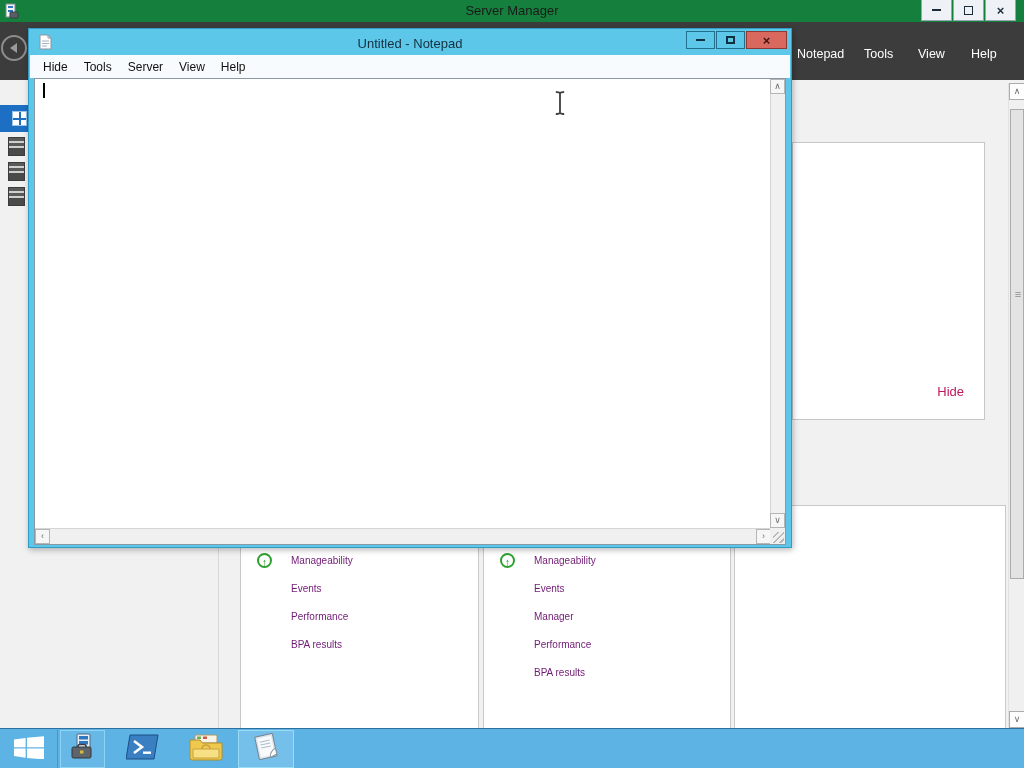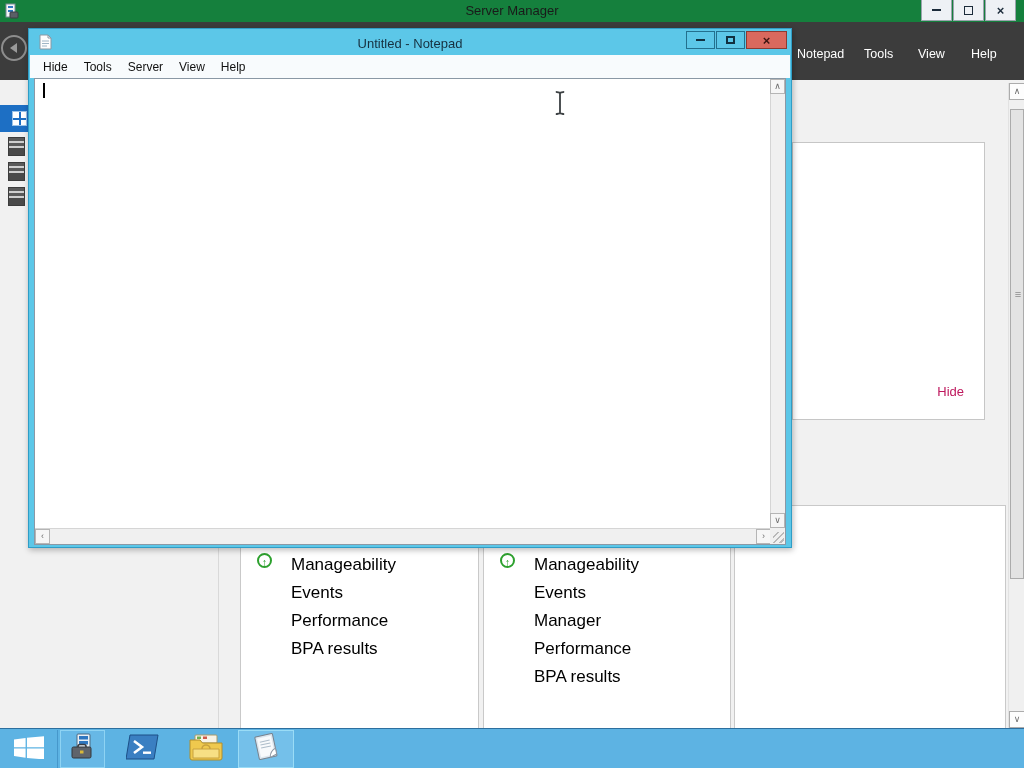--- a/index.html
+++ b/index.html
@@ -45,21 +45,21 @@
   .sbtn { position:absolute; left:0; width:16px; height:17px; background:#fdfdfd; border:1px solid #acacac; color:#6d6d6d;
           font-size:9px; text-align:center; line-height:15px; }
   .sm-thumb { position:absolute; left:1px; top:26px; width:14px; height:470px; background:#e3e3e3; border:1px solid #ababab; }
   .grip { position:absolute; left:2px; top:180px; width:10px; height:10px; color:#8b8b8b; font-size:11px; line-height:9px; text-align:center; }
 
   
   .v-sep { left:218px; top:548px; width:1px; height:180px; background:#d9d9d9; }
   .tile { top:505px; height:235px; background:#ffffff; border:1px solid #c9c9c9; }
   .tile-ico { position:absolute; left:16px; top:47px; width:15px; height:15px; border:2px solid #2da12e; border-radius:50%;
               color:#2da12e; font-size:11px; font-weight:bold; line-height:14px; text-align:center; }
-  .trow { position:absolute; left:50px; font-size:17px; color:#000000; cursor:default; }
+  .trow { position:absolute; left:50px; font-size:10px; color:#701a75; cursor:default; }
   .r0{top:49px} .r1{top:77px} .r2{top:105px} .r3{top:133px} .r4{top:161px}
 
   
   .np-window { left:28px; top:28px; width:764px; height:520px; background:#5cc7e8; border:1px solid #2f9dc6;
                box-shadow:1px 2px 6px rgba(0,0,0,.28); }
   .np-title { position:absolute; left:0; right:0; top:7px; text-align:center; font-size:13px; color:#16303f; }
   .np-appicon { position:absolute; left:10px; top:5px; }
   .np-btn { position:absolute; top:2px; height:18px; border:1px solid #23708e; background:#5cc7e8;
             display:flex; align-items:center; justify-content:center; cursor:default; }
   .np-min { left:657px; width:29px; }

